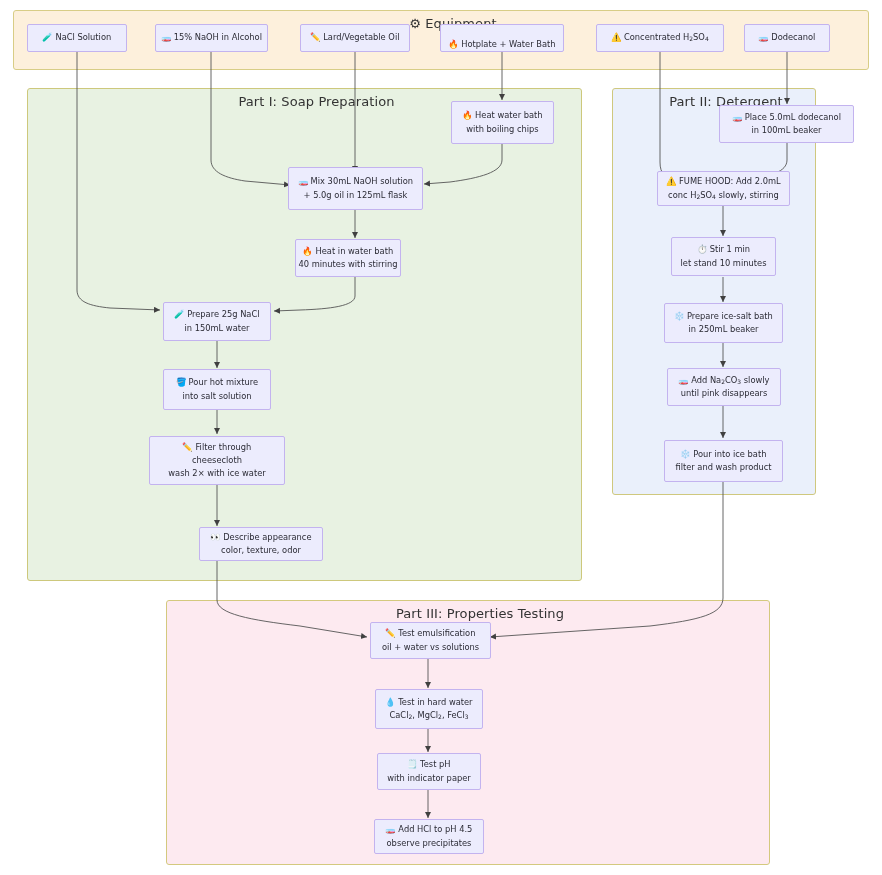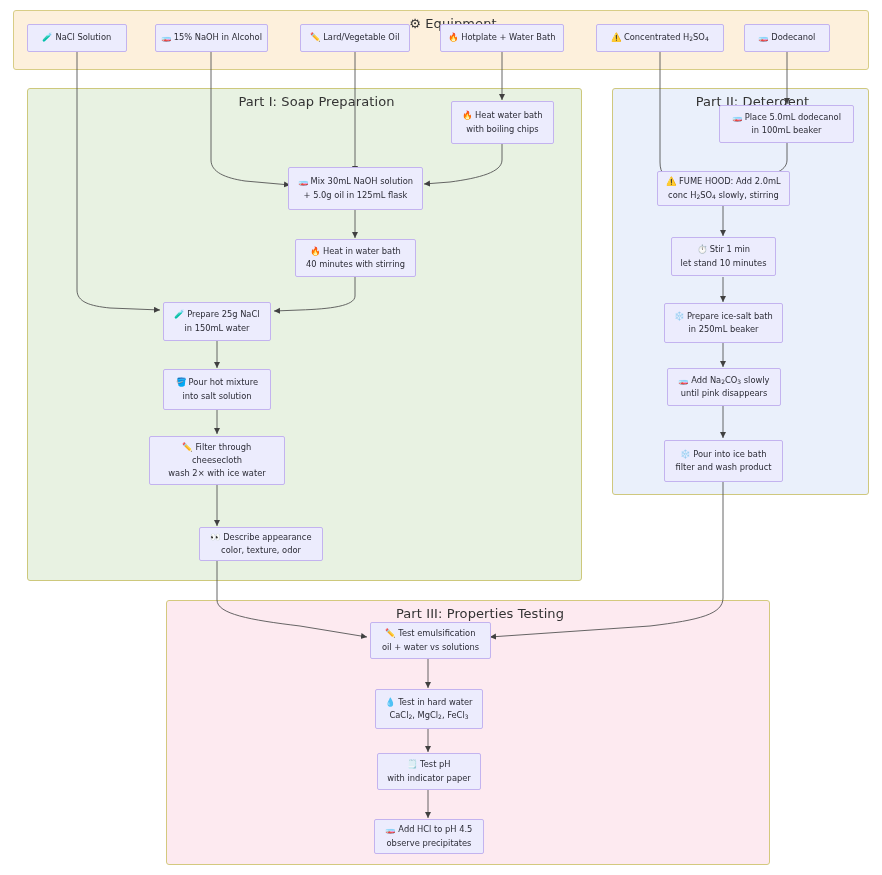--- a/index.html
+++ b/index.html
@@ -103,21 +103,21 @@
     <div class="cluster-label">
       <span>⚙</span>
       <span>Equipment</span>
     </div>
   </div>
 
   <div class="cluster part1" style="left:27px; top:88px; width:555px; height:493px;">
     <div class="cluster-label">Part I: Soap Preparation</div>
   </div>
 
-  <div class="cluster part2" style="left:612px; top:88px; width:257px; height:407px;">
+  <div class="cluster part2" style="left:612px; top:88px; width:204px; height:407px;">
     <div class="cluster-label">
       <span>Part II: Detergent</span><br>
       <span>P</span>
     </div>
   </div>
 
   <div class="cluster part3" style="left:166px; top:600px; width:604px; height:265px;">
     <div class="cluster-label">Part III: Properties Testing</div>
   </div>
 
@@ -168,21 +168,21 @@
       <span class="ico">🧫</span><span>15% NaOH in Alcohol</span>
     </span>
   </div>
 
   <div class="node" style="left:300px; top:24px; width:110px; height:28px;">
     <span class="ln">
       <span class="ico">✏️</span><span>Lard/Vegetable Oil</span>
     </span>
   </div>
 
-  <div class="node" style="left:440px; top:24px; width:124px; height:28px;">
+  <div class="node" style="left:440px; top:24px; width:124px; height:28px;justify-content:flex-end;">
     <span class="ln">
       <span class="ico">🔥</span><span>Hotplate + Water Bath</span>
     </span>
   </div>
 
   <div class="node" style="left:596px; top:24px; width:128px; height:28px;">
     <span class="ln">
       <span class="ico">⚠️</span><span>Concentrated H<sub>2</sub>SO<sub>4</sub></span>
     </span>
   </div>
@@ -196,21 +196,21 @@
   <div class="node" style="left:451px; top:101px; width:103px; height:43px;">
     <span class="ln"><span class="ico">🔥</span><span>Heat water bath</span></span>
     <span class="ln">with boiling chips</span>
   </div>
 
   <div class="node" style="left:288px; top:167px; width:135px; height:43px;">
     <span class="ln"><span class="ico">🧫</span><span>Mix 30mL NaOH solution</span></span>
     <span class="ln">+ 5.0g oil in 125mL flask</span>
   </div>
 
-  <div class="node" style="left:295px; top:239px; width:121px; height:38px;justify-content:center;">
+  <div class="node" style="left:295px; top:239px; width:106px; height:38px;justify-content:center;">
     <span class="ln"><span class="ico">🔥</span><span>Heat in water bath</span></span>
     <span class="ln">40 minutes with stirring</span>
   </div>
 
   <div class="node" style="left:163px; top:302px; width:108px; height:39px;">
     <span class="ln"><span class="ico">🧪</span><span>Prepare 25g NaCl</span></span>
     <span class="ln">in 150mL water</span>
   </div>
 
   <div class="node" style="left:163px; top:369px; width:108px; height:41px;">

